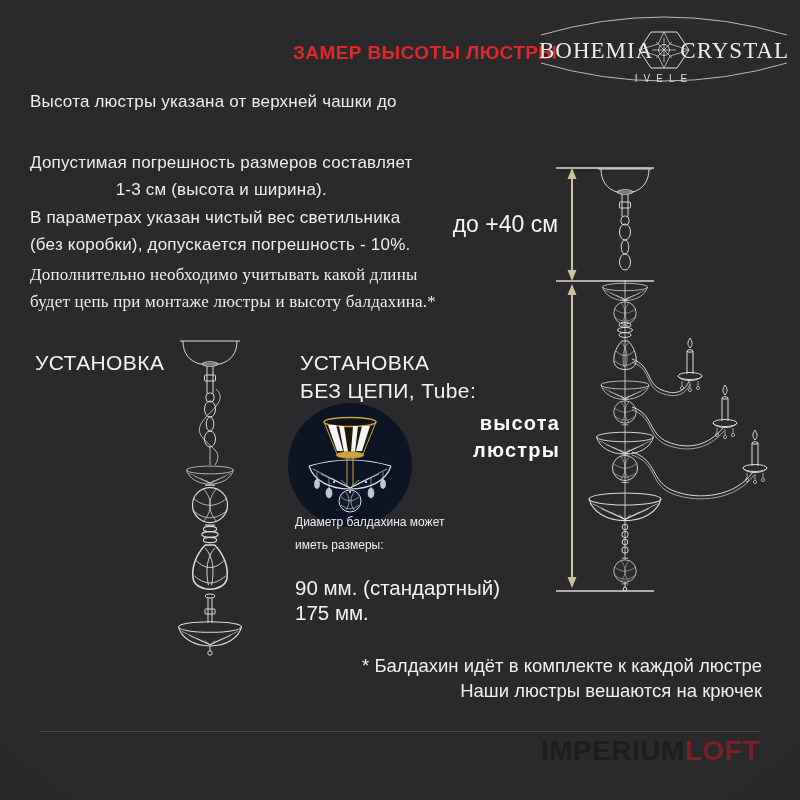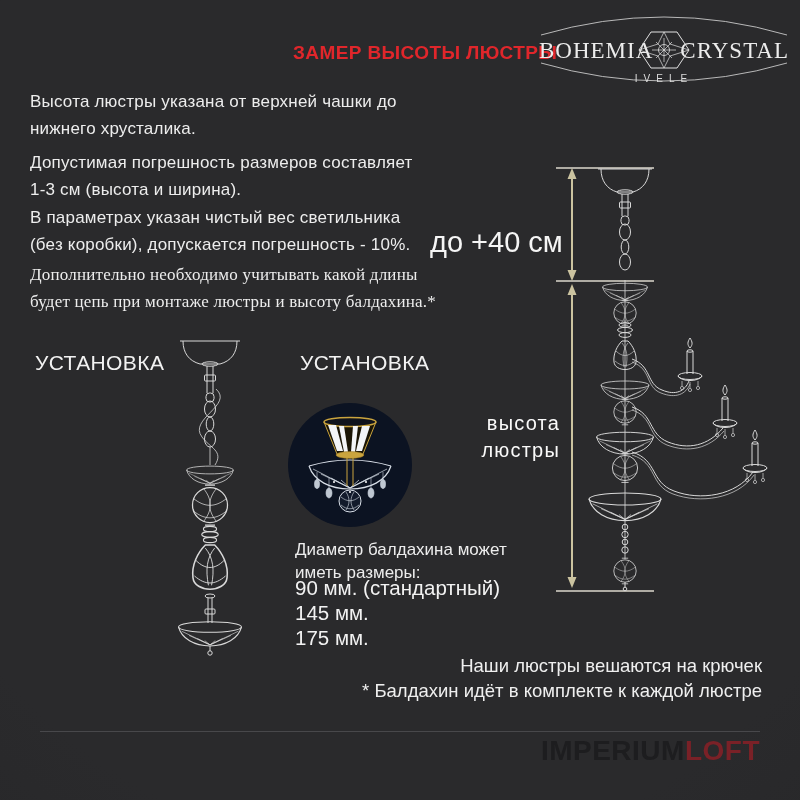--- a/index.html
+++ b/index.html
@@ -9,28 +9,28 @@
     font-family:"Liberation Sans","DejaVu Sans",sans-serif;
     color:#ededed;
   }
   .abs{position:absolute;}
   .page-title{
     left:293px;top:42px;font-size:19px;font-weight:700;letter-spacing:.4px;
     color:#e0262b;white-space:nowrap;
   }
   .para{left:30px;font-size:17px;line-height:27px;letter-spacing:.2px;color:#ededed;}
   .para .line{white-space:nowrap;}
-  .p1{top:88px;}.p2{top:149px;}.p3{top:204px;}.p4{top:261px;font-family:Liberation Serif, serif;}
-  .chain-label{left:430px;width:128px;top:226px;text-align:right;font-size:29px;color:#f5f5f5;white-space:nowrap;}
-  .height-label{left:420px;width:140px;top:410px;text-align:right;font-size:20px;line-height:27px;letter-spacing:1.2px;color:#fafafa;}
+  .p1{top:88px;}.p2{top:149px;text-align:center;}.p3{top:204px;}.p4{top:261px;font-family:Liberation Serif, serif;}
+  .chain-label{left:430px;width:128px;top:211px;text-align:right;font-size:23px;color:#f5f5f5;white-space:nowrap;}
+  .height-label{left:420px;width:140px;top:410px;text-align:right;font-size:20px;line-height:27px;letter-spacing:1.2px;color:#fafafa;font-weight:bold;}
   .install-label{font-size:21px;line-height:28px;letter-spacing:.4px;color:#f2f2f2;}
   .install-default{left:35px;top:349px;}
   .install-tube{left:300px;top:349px;}
   .tube-photo{left:287px;top:402px;width:126px;height:126px;}
-  .canopy-intro{left:295px;top:538px;font-size:17px;line-height:23px;color:#ededed;}
+  .canopy-intro{left:295px;top:511px;font-size:12px;line-height:23px;color:#ededed;}
   .canopy-sizes{left:295px;top:575px;font-size:20.5px;line-height:25px;color:#f2f2f2;}
   .canopy-sizes .opt{white-space:nowrap;}
   .footnotes{right:38px;top:653px;text-align:right;font-size:18.5px;line-height:25px;color:#efefef;}
   .footnotes .line{white-space:nowrap;}
   .divider{left:40px;top:731px;width:720px;height:1px;background:#4e4e51;opacity:.85;}
   .watermark{right:40px;top:735px;font-size:28px;font-weight:700;letter-spacing:.5px;white-space:nowrap;}
   .watermark .wm1{color:#1d1d1f;}
   .watermark .wm2{color:#7a2127;margin-top:18px;}
   svg{display:block;}
 </style>
@@ -85,21 +85,20 @@
       <path d="M-25,0 L-13,-18 L13,-18 L25,0 L13,18 L-13,18 Z"></path>
       <path d="M-25,0 L-6,-6 L0,-18 L6,-6 L25,0 L6,6 L0,18 L-6,6 Z" stroke-width="0.7"></path>
       <circle cx="0" cy="0" r="5.5" stroke-width="0.8"></circle>
       <path d="M0,-12 L0,12 M-12,0 L12,0 M-8,-8 L8,8 M-8,8 L8,-8" stroke-width="0.7"></path>
     </g>
     <text x="131" y="74" text-anchor="middle" font-size="10" letter-spacing="6" fill="#dddddd">IVELE</text>
   </svg>
 
   <div class="abs para p1">
     <div class="line">Высота люстры указана от верхней чашки до</div>
-    <div class="line">нижнего хрусталика.</div>
   </div>
   <div class="abs para p2">
     <div class="line">Допустимая погрешность размеров составляет</div>
     <div class="line">1-3 см (высота и ширина).</div>
   </div>
   <div class="abs para p3">
     <div class="line">В параметрах указан чистый вес светильника</div>
     <div class="line">(без коробки), допускается погрешность - 10%.</div>
   </div>
   <div class="abs para p4">
@@ -171,20 +170,21 @@
         <use href="#gCandle" transform="translate(215,270)"></use>
       </g>
     </g>
   </svg>
 
   <div class="abs install-label install-default">
     <div>УСТАНОВКА</div>
   </div>
   <div class="abs install-label install-tube">
     <div>УСТАНОВКА</div>
+    <div>БЕЗ ЦЕПИ, Tube:</div>
   </div>
 
   <svg class="abs" style="left:128px;top:333px" width="164" height="340" viewBox="0 0 164 340">
     <g stroke="#d9d9d9" fill="none" stroke-width="1">
       <path d="M52,8 L112,8 M55,8 C55,20 61,28 72,31 L92,31 C103,28 109,20 109,8"></path>
       <ellipse cx="82" cy="31" rx="8" ry="2.2"></ellipse>
       <path d="M79,33 L79,60 M85,33 L85,60"></path>
       <rect x="76.5" y="42" width="11" height="6" rx="1"></rect>
       <rect x="78" y="60" width="8" height="9" rx="3.5"></rect>
       <ellipse cx="82" cy="76" rx="5.5" ry="8"></ellipse>
@@ -237,27 +237,26 @@
       <circle cx="63" cy="90" r="1" fill="#ffffff"></circle>
     </g>
   </svg>
 
   <div class="abs canopy-intro">
     <div>Диаметр балдахина может</div>
     <div>иметь размеры:</div>
   </div>
   <div class="abs canopy-sizes">
     <div class="opt">90 мм. (стандартный)</div>
-    <div class="opt">145 мм.</div>
     <div class="opt">175 мм.</div>
   </div>
 
   <div class="abs footnotes">
+    <div class="line">* Балдахин идёт в комплекте к каждой люстре</div>
     <div class="line">Наши люстры вешаются на крючек</div>
-    <div class="line">* Балдахин идёт в комплекте к каждой люстре</div>
   </div>
 
   <div class="abs divider"></div>
 
   <div class="abs watermark">
     <span class="wm1">IMPERIUM</span><span class="wm2">LOFT</span>
   </div>
 
 </div>
 

